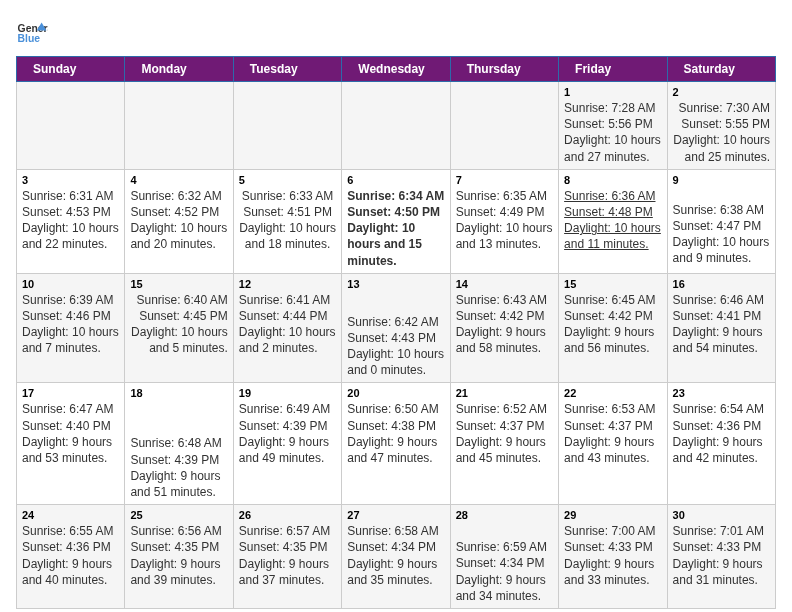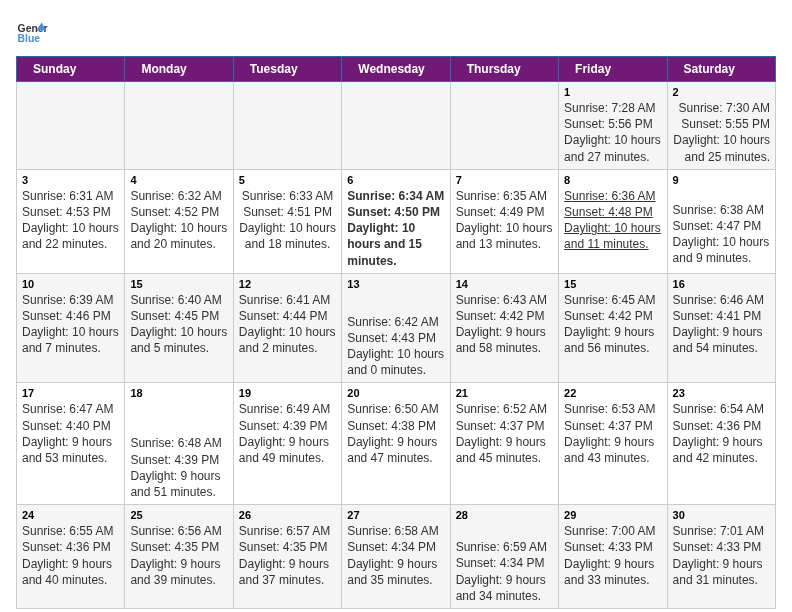--- a/index.html
+++ b/index.html
@@ -172,21 +172,21 @@
       </tr>
       <tr>
         <td>
           <div class="day-num">10</div>
           <div class="day-info" style="white-space: pre-line;">Sunrise: 6:39 AM
 Sunset: 4:46 PM
 Daylight: 10 hours and 7 minutes.</div>
         </td>
         <td>
           <div class="day-num">15</div>
-          <div class="day-info" style="white-space: pre-line;">Sunrise: 6:40 AM
+          <div class="day-info" style="white-space: pre-line; text-align: right;">Sunrise: 6:40 AM
 Sunset: 4:45 PM
 Daylight: 10 hours and 5 minutes.</div>
         </td>
         <td>
           <div class="day-num">12</div>
           <div class="day-info" style="white-space: pre-line;">Sunrise: 6:41 AM
 Sunset: 4:44 PM
 Daylight: 10 hours and 2 minutes.</div>
         </td>
         <td>

